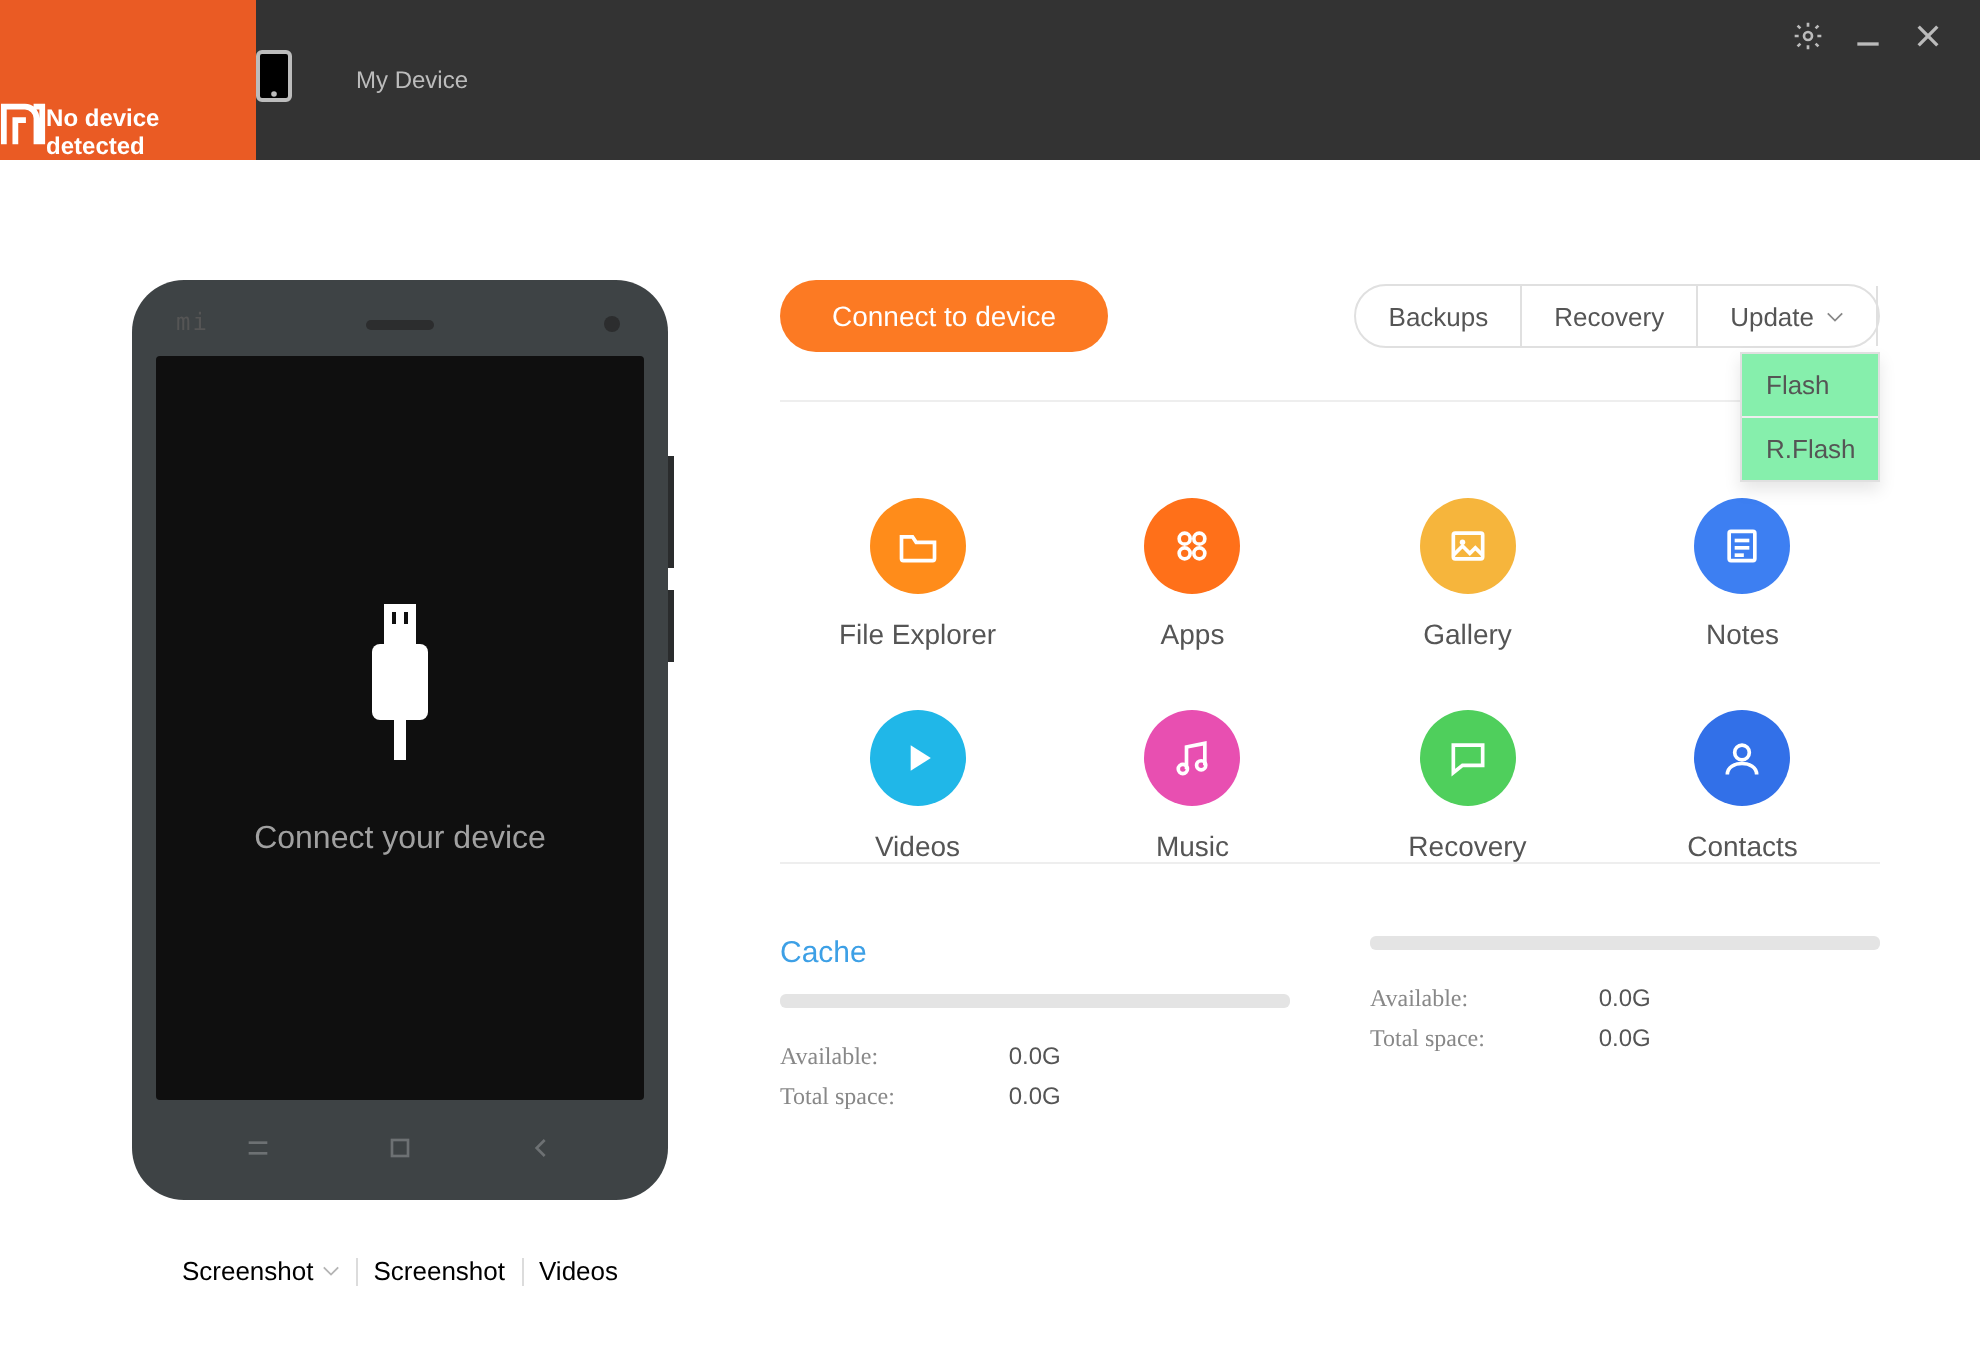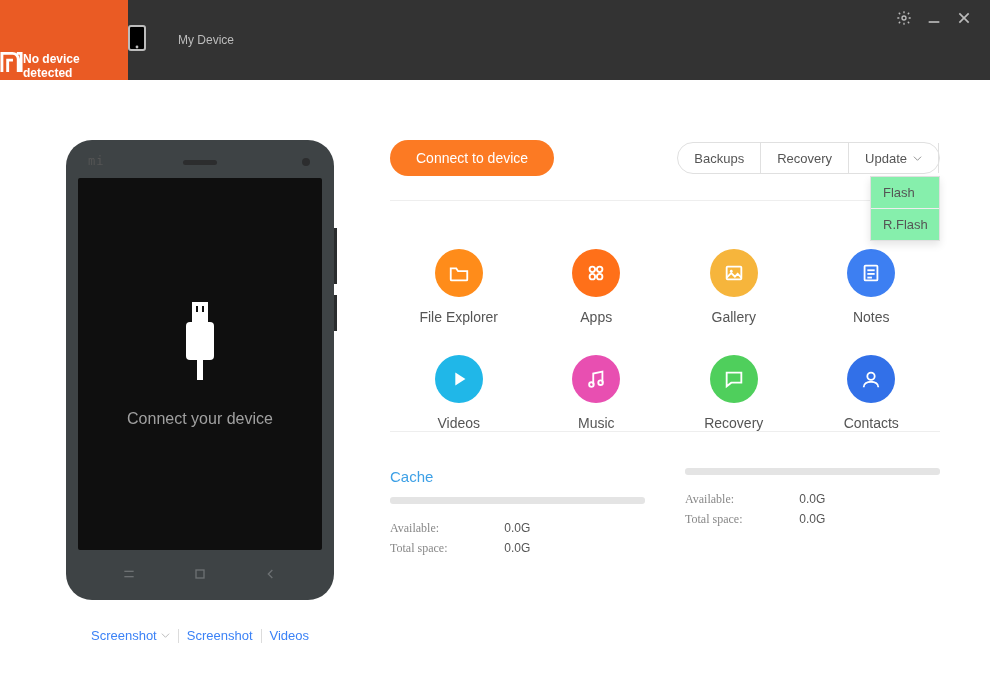--- a/index.html
+++ b/index.html
@@ -57,21 +57,21 @@
   .phone .plug svg{ width:48px; height:80px; }
   .phone .screen span{ font-size:16px; }
   .phone .navbar { position:absolute; bottom:18px; left:0; right:0; display:flex; justify-content:space-evenly;}
   .phone .navbar svg{ width:16px; height:16px; stroke:#6d7173; fill:none;}
   .phone .sidebtn{ position:absolute; right:-3px; width:3px; background:#2a2c2d; }
   .phone .sidebtn.b1{ top:88px; height:56px;}
   .phone .sidebtn.b2{ top:155px; height:36px;}
 
   .left-actions{
     margin-top: 28px; display:flex; align-items:center; gap:8px;
-    color:#3b82f6; font-size:13px;
+    color:#000000; font-size:13px;
   }
   .left-actions .item{ cursor:pointer; display:flex; align-items:center; gap:4px;}
   .left-actions .sep{ width:1px; height:14px; background:#dcdcdc;}
   .left-actions svg{ width:9px; height:9px; stroke:#b4b4b4; fill:none;}
 
   
   .right{ flex:1; padding-left: 40px; position:relative;}
   .right-top{ display:flex; align-items:center; justify-content:space-between;
      padding-bottom: 24px; border-bottom:1px solid #eee;}
   .connect-btn{

